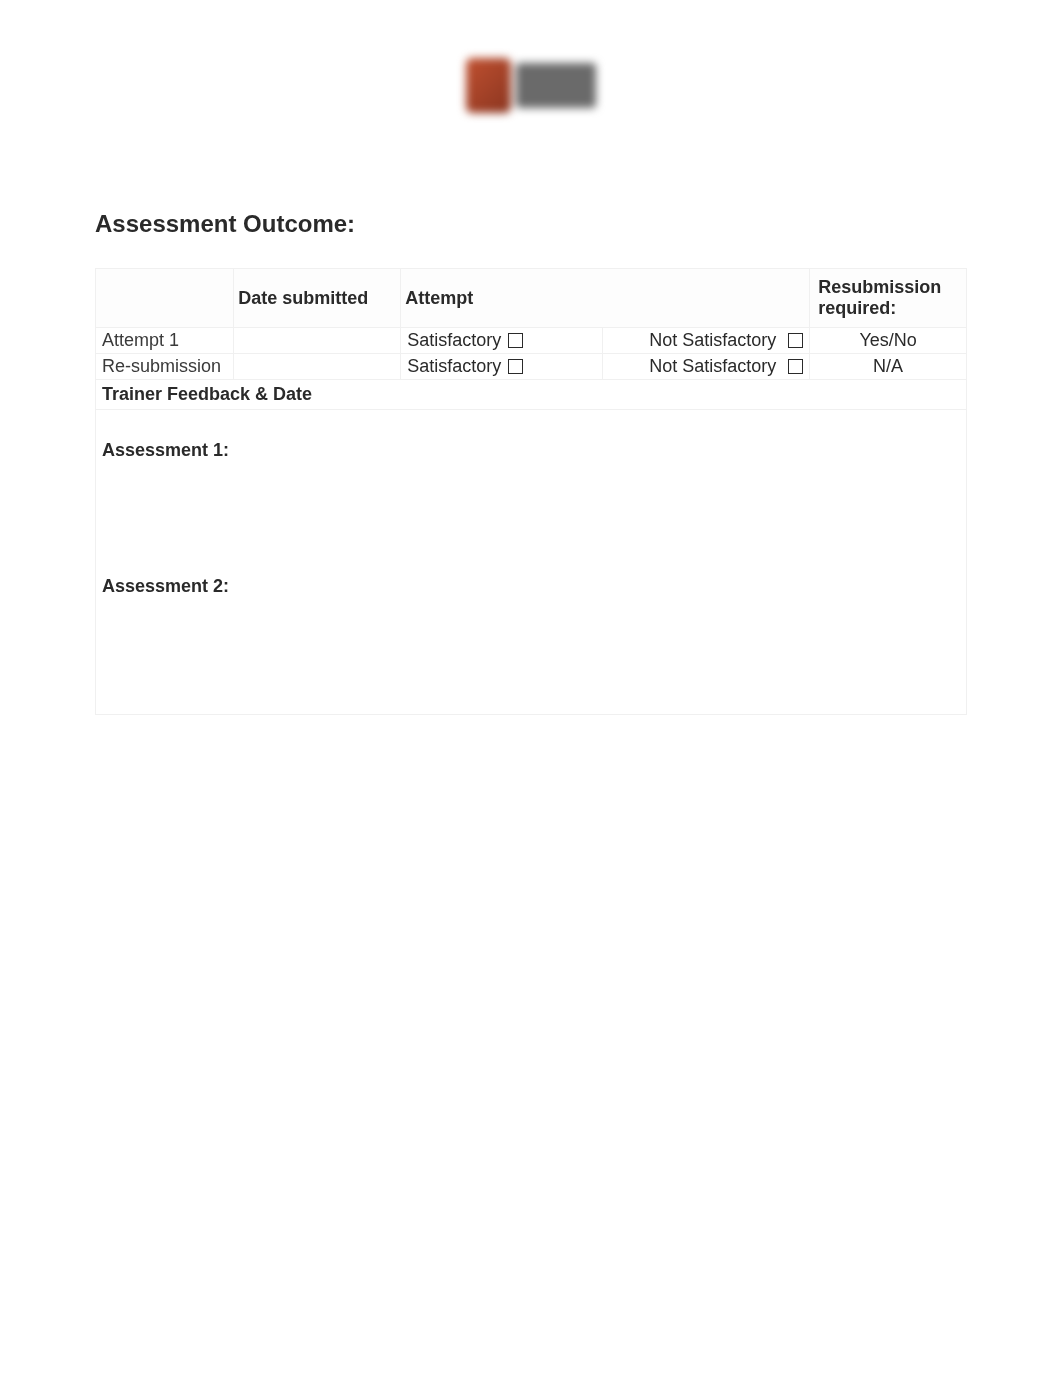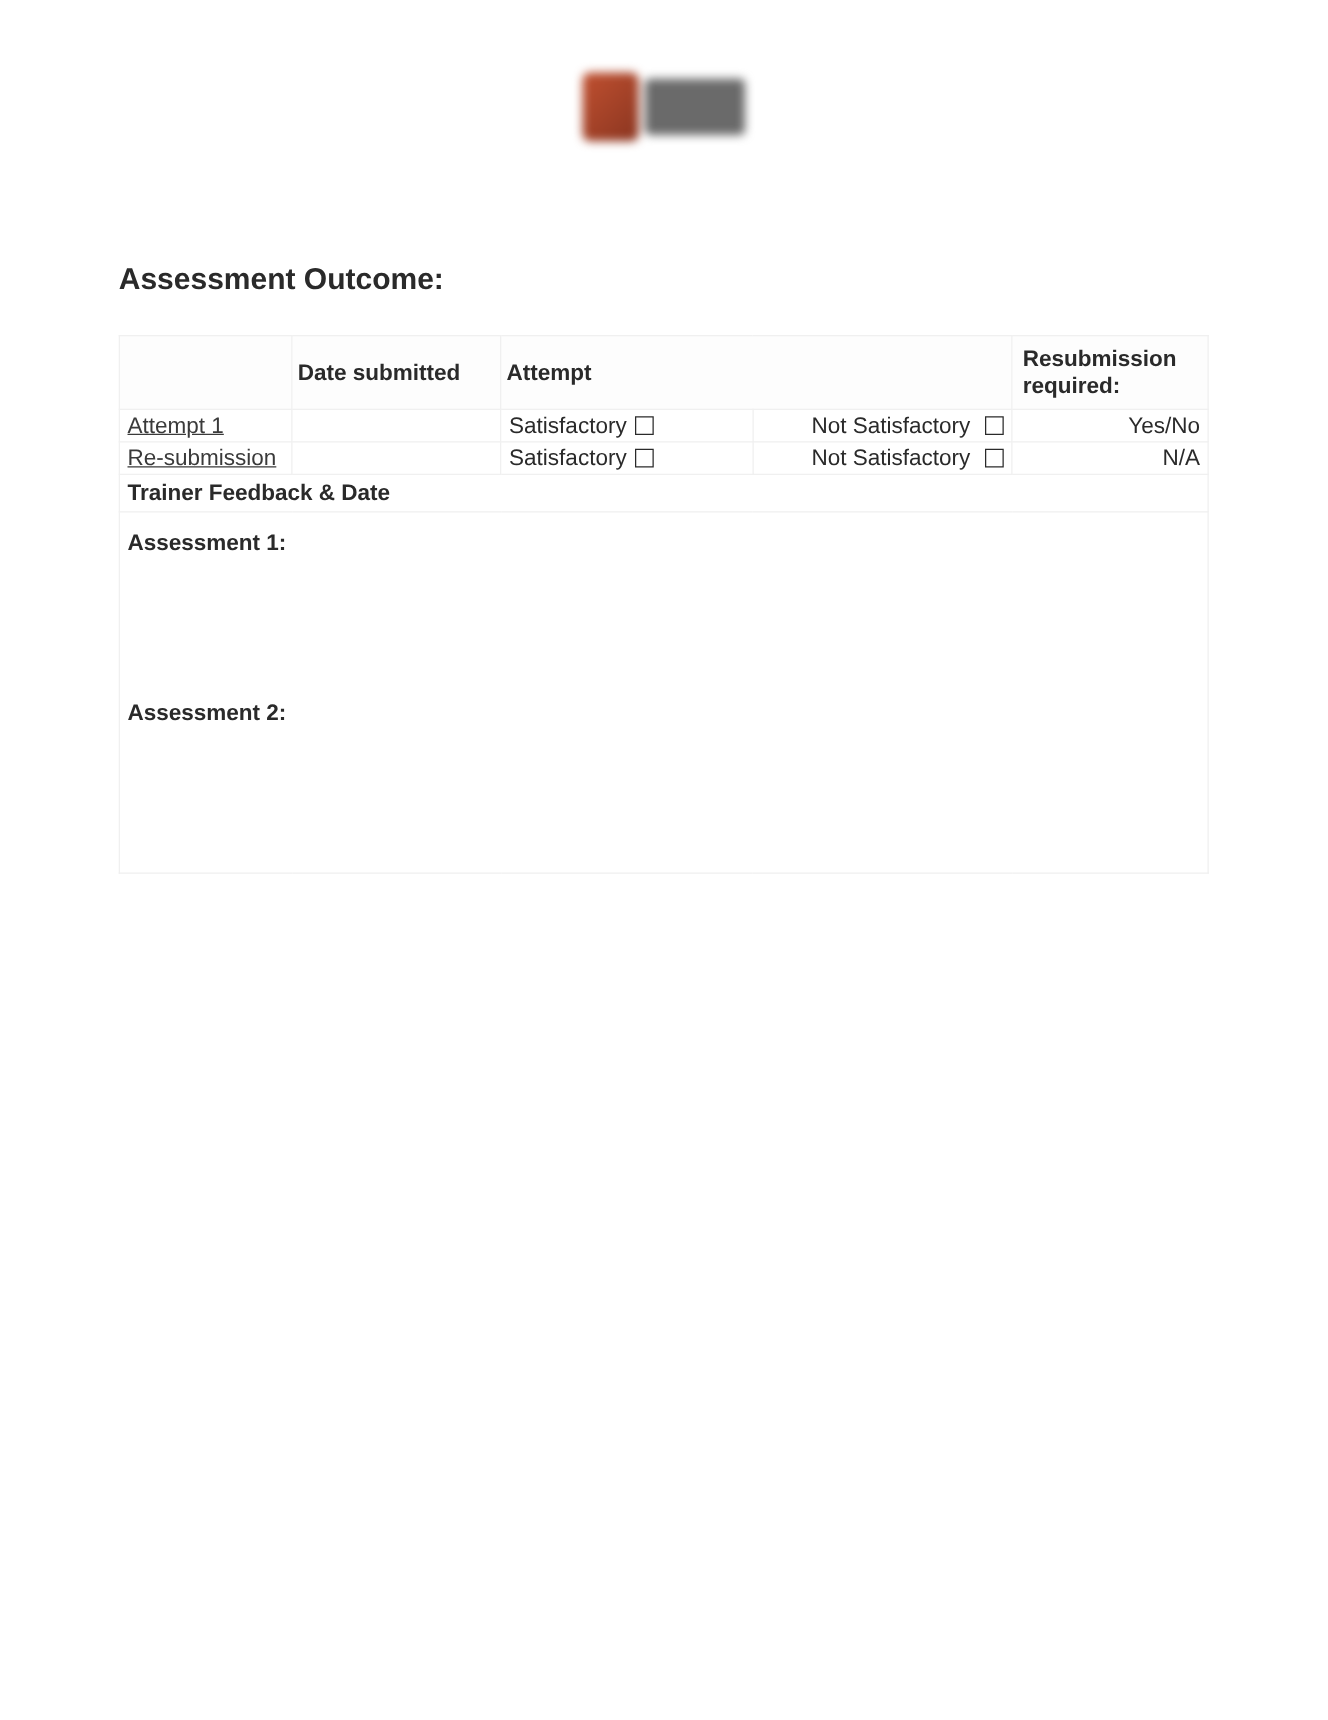--- a/index.html
+++ b/index.html
@@ -78,37 +78,36 @@
       width: 175px;
     }
     .outcome-table .col-outcome-notsat {
       width: 180px;
     }
     .outcome-table .col-resub {
       width: 135px;
     }
     .outcome-table td.first-col {
       color: #3a3a3a;
-      text-decoration: underline;
     }
     .feedback-row td {
       font-weight: bold;
       padding: 4px 6px;
     }
     .feedback-section {
       padding: 12px 6px;
     }
     .feedback-section .assess-label {
       font-weight: bold;
       font-size: 18px;
       margin-top: 21px;
       margin-bottom: 115px;
     }
     .feedback-section .assess-label:first-child {
-      margin-top: 12px;
+      margin-top: 28px;
     }
     .bottom-row td {
       padding: 3px 6px 30px 6px;
       vertical-align: top;
     }
     .checkbox {
       display: inline-block;
       width: 15px;
       height: 15px;
       border: 1.5px solid #2a2a2a;
@@ -118,21 +117,21 @@
       top: -1px;
     }
     .sat-cell {
       text-align: left;
       padding-left: 2px;
     }
     .notsat-cell {
       text-align: right;
     }
     .resub-cell {
-      text-align: right;
+      text-align: center;
       padding-left: 10px;
     }
     .th-left {
       text-align: left !important;
     }
   </style>
 </head>
 <body>
 
 <div class="page">

